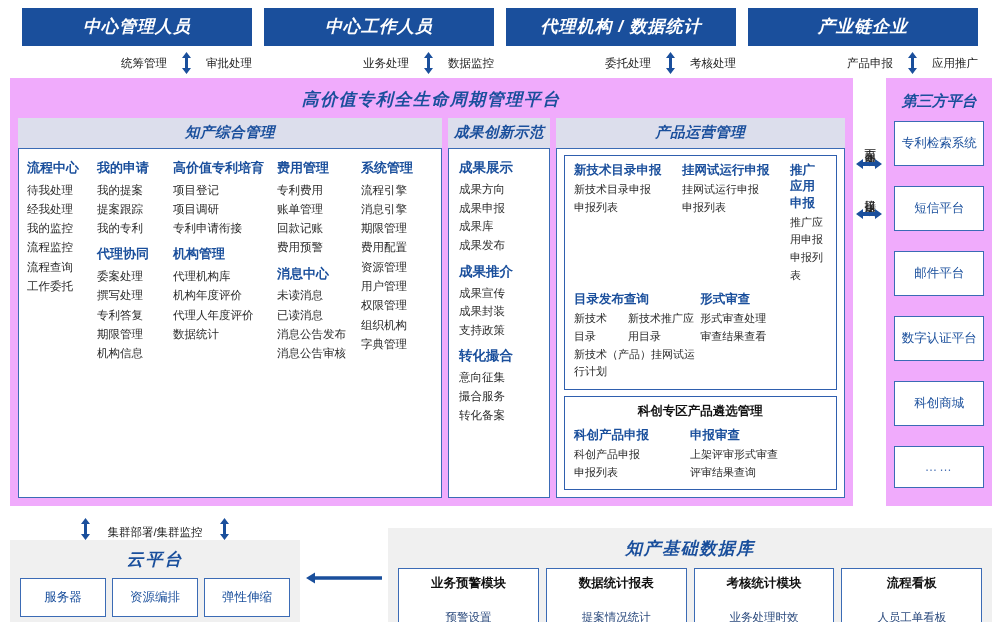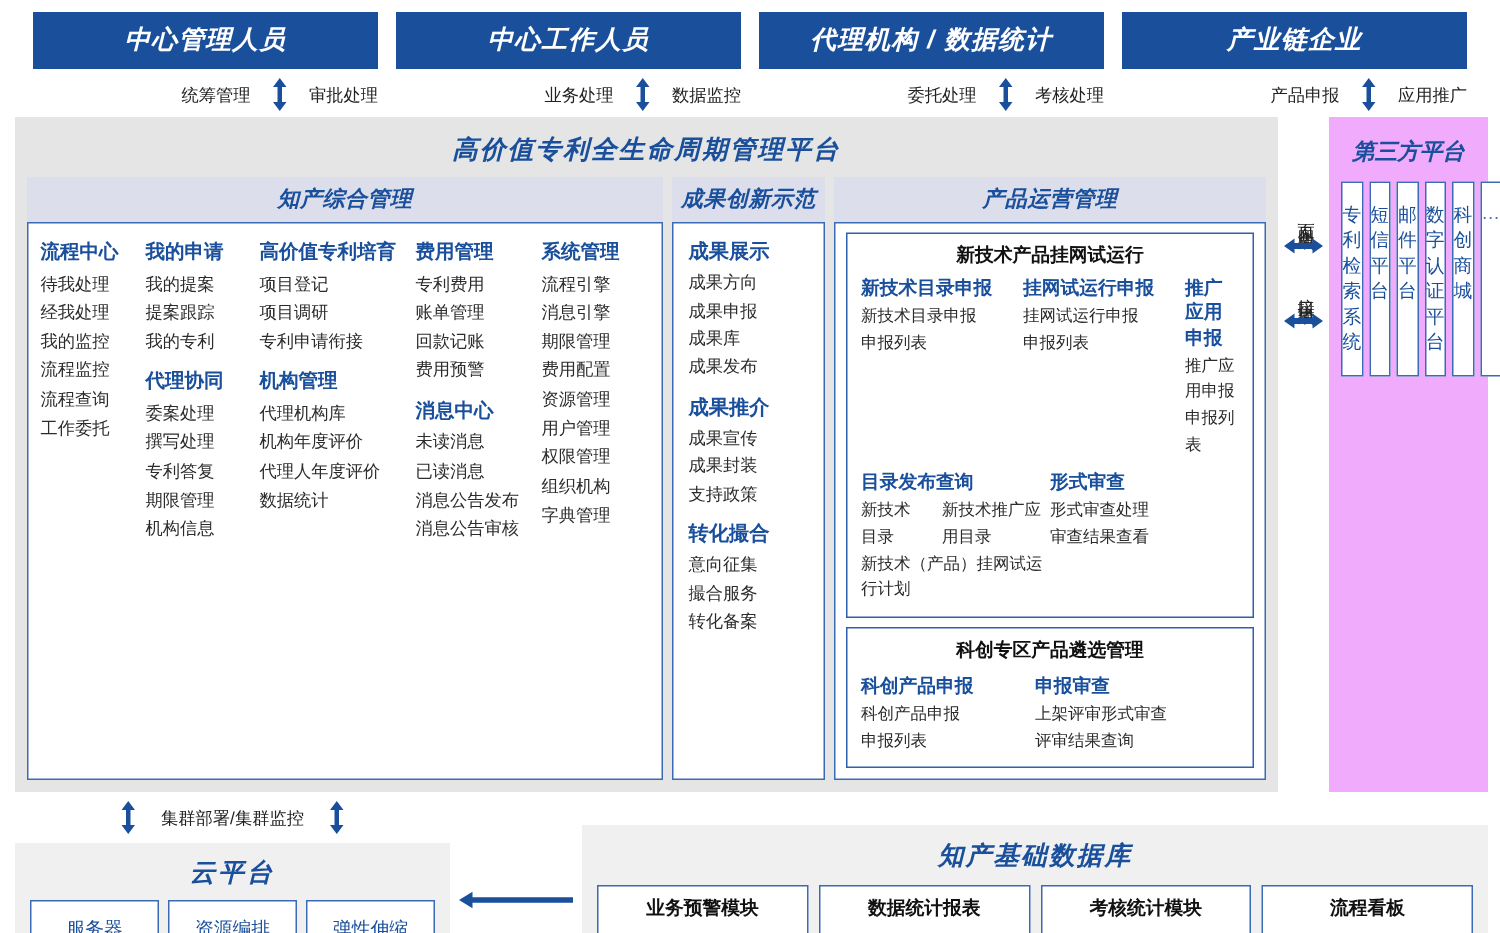--- a/index.html
+++ b/index.html
@@ -25,21 +25,21 @@
   .actor-acts {
     display: flex; align-items: center; justify-content: flex-end;
     gap: 14px; padding: 6px 0 4px 0; font-size: 11.5px; color: #222;
   }
   .vert-arrow { width: 11px; height: 22px; flex: 0 0 auto; }
 
   
   .mainrow { display: flex; padding: 0 8px 0 10px; gap: 0; }
 
   .platform {
-    background: #e5e5e5;
+    background: #f0abfc;
     width: 846px;
     padding: 6px 8px 8px 8px;
   }
   .platform-title {
     text-align: center; color: #1a4f9c; font-size: 17px;
     font-weight: bold; font-style: italic; letter-spacing: 1.5px;
     padding: 4px 0 7px 0;
   }
   .pl-cols { display: flex; gap: 6px; align-items: stretch; }
 
@@ -109,32 +109,32 @@
 
   
   .third {
     width: 106px; background: #f0abfc; padding: 8px 8px 10px 8px;
     display: flex; flex-direction: column;
   }
   .third-title {
     text-align: center; color: #1a4f9c; font-size: 15px;
     font-weight: bold; font-style: italic; padding: 6px 0 10px 0;
   }
-  .third-list { display: flex; gap: 4px; }
+  .third-list { display: flex; flex-direction: column; gap: 20px; }
   .third-item {
     border: 1.5px solid #3b6bb5; background: #fff; text-align: center;
     font-size: 12.5px; color: #1a4f9c; padding: 13px 0;
   }
   .third-item.dots { color: #4a72b5; letter-spacing: 2px; }
 
   
   .bottom { display: flex; padding: 0 8px 0 10px; position: relative; }
   .cloud-wrap { width: 290px; }
   .cluster-bar {
-    display: flex; align-items: center; justify-content: center;
+    display: flex; align-items: flex-end; justify-content: center;
     gap: 16px; height: 34px; font-size: 11.5px; color: #222;
   }
   .cloud {
     background: #f0f0f0; padding: 6px 10px 12px 10px;
   }
   .cloud-title {
     text-align: center; color: #1a4f9c; font-size: 17px;
     font-weight: bold; font-style: italic; letter-spacing: 2px;
     padding: 2px 0 7px 0;
   }
@@ -308,21 +308,20 @@
             <div class="cg-leaf">撮合服务</div>
             <div class="cg-leaf">转化备案</div>
           </div>
         </div>
 
         <div class="sec sec-chanpin">
           <div class="sec-head">产品运营管理</div>
           <div class="sec-body cp-body">
 
             <div class="panel">
-              <div class="panel-title">新技术产品挂网试运行</div>
               <div class="cp-row">
                 <div class="cp-c1">
                   <div class="cp-h">新技术目录申报</div>
                   <div class="cp-l">新技术目录申报</div>
                   <div class="cp-l">申报列表</div>
                 </div>
                 <div class="cp-c2">
                   <div class="cp-h">挂网试运行申报</div>
                   <div class="cp-l">挂网试运行申报</div>
                   <div class="cp-l">申报列表</div>

